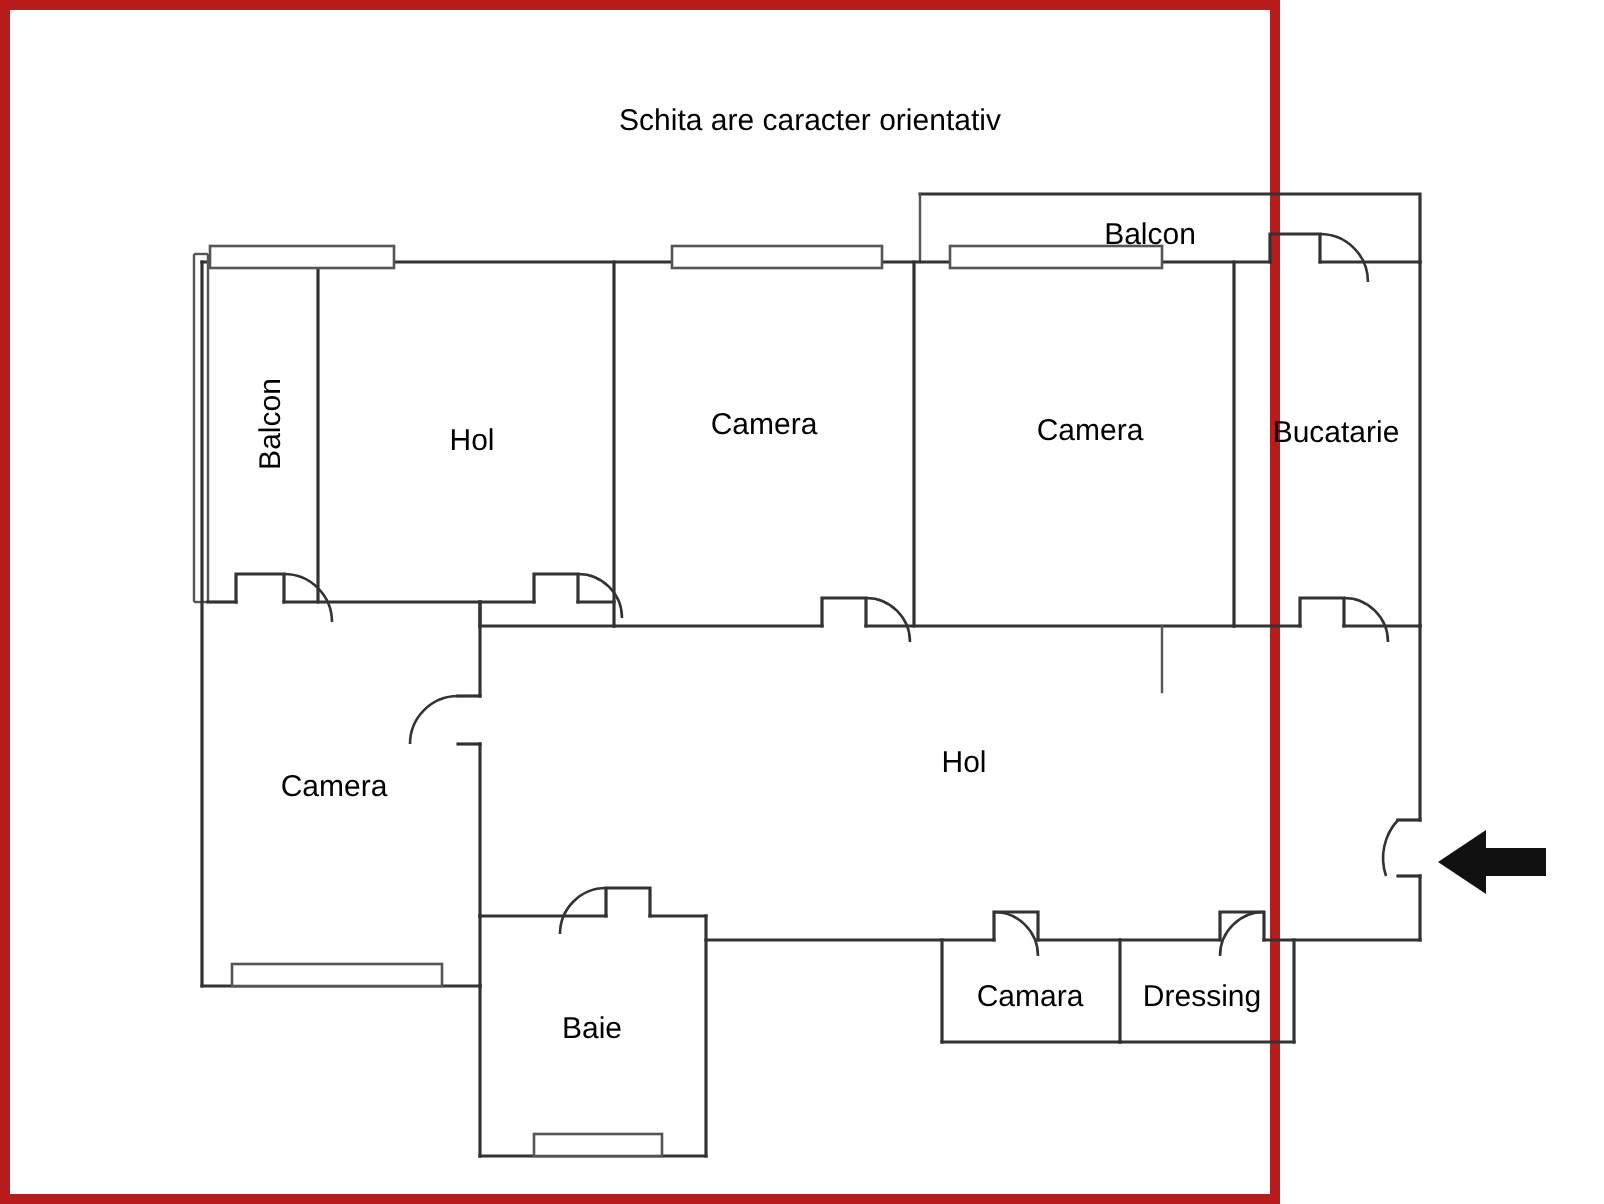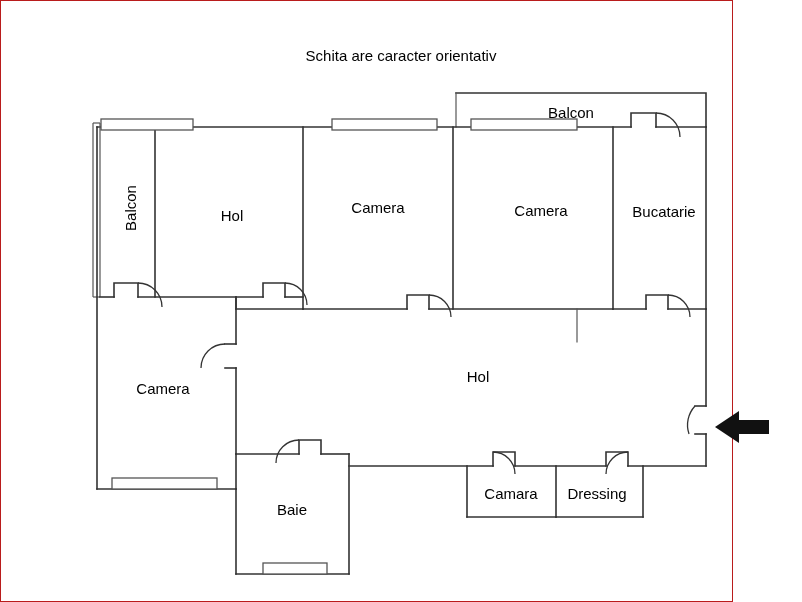--- a/index.html
+++ b/index.html
@@ -8,24 +8,24 @@
     background: #ffffff;
   }
   body {
     width: 802px;
     height: 602px;
     font-family: "Liberation Sans", sans-serif;
     overflow: hidden;
   }
   #plan-root {
     position: relative;
-    width: 733px;
+    width: 640px;
     height: 602px;
     box-sizing: border-box;
-    border: 1px solid #b91c1c;
+    border: 5px solid #b91c1c;
     background: #ffffff;
   }
   #plan-svg {
     display: block;
     width: 800px;
     height: 600px;
   }
   .wall {
     fill: none;
     stroke: #333333;

